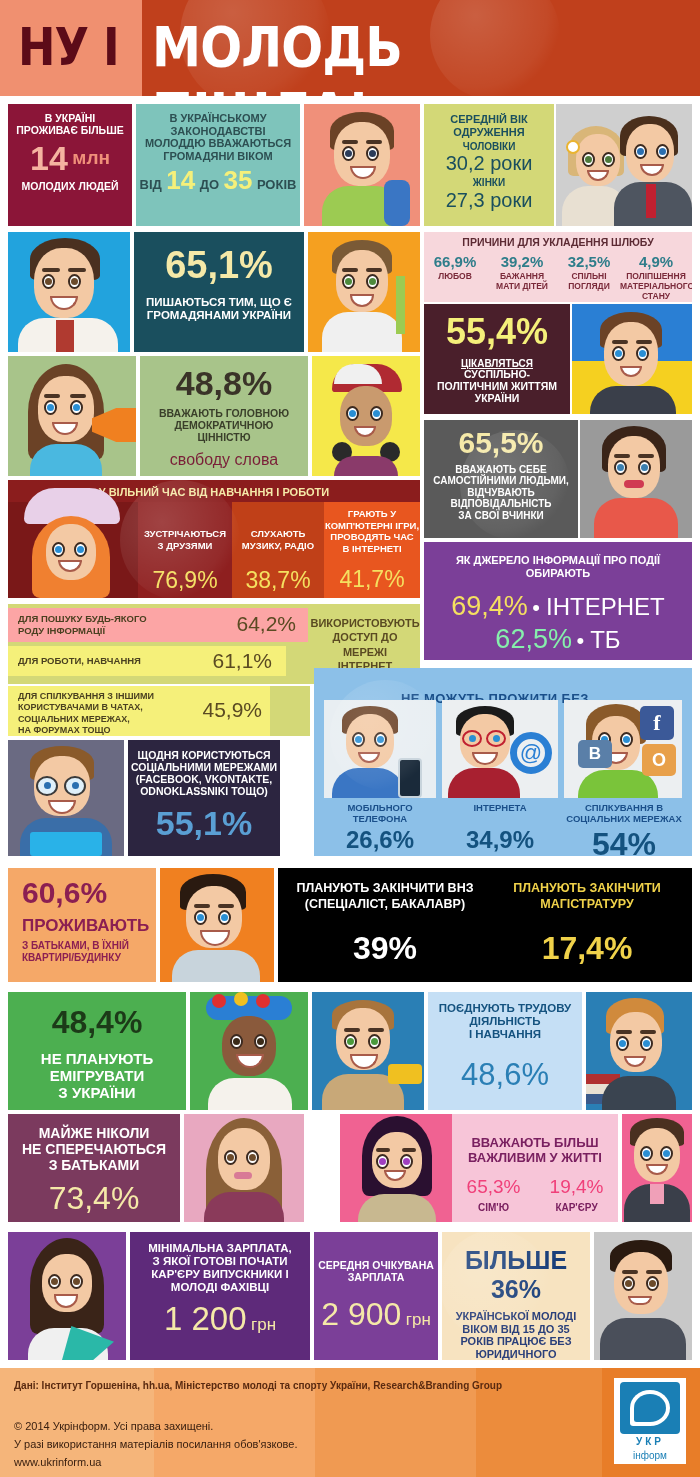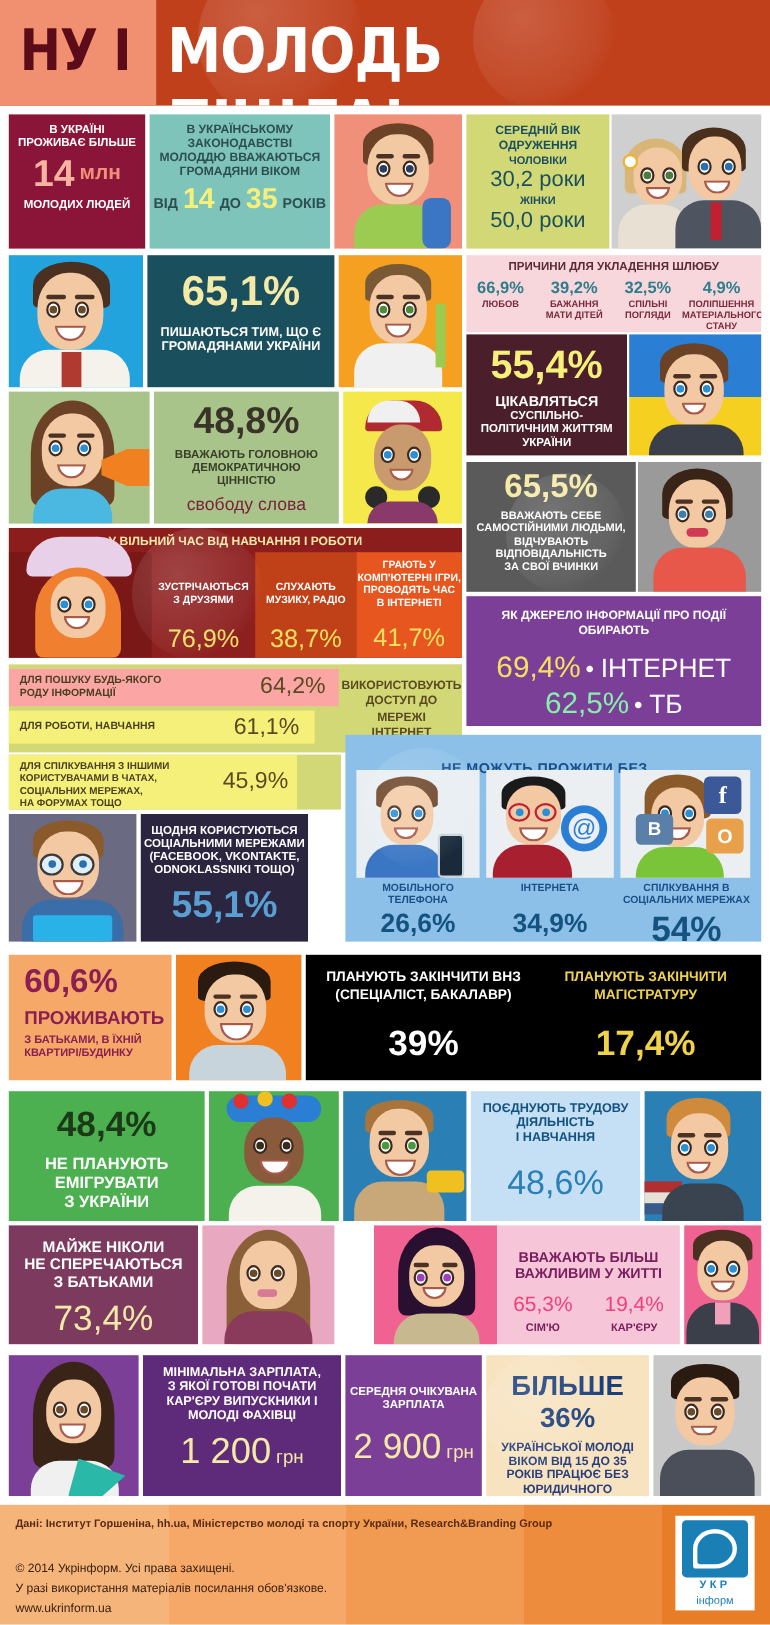--- a/index.html
+++ b/index.html
@@ -106,21 +106,21 @@
       <div style="position:absolute;left:80px;top:76px;width:26px;height:46px;background:#3a76c4;border-radius:8px;"></div>
     </div>
   </div>
 
   <div class="card" style="left:424px;top:104px;width:130px;height:122px;background:#d3d877;color:#1a4f5e;">
     <div class="ttl ctr" style="font-size:11px;padding-top:9px;">СЕРЕДНІЙ ВІК</div>
     <div class="ttl ctr" style="font-size:11px;">ОДРУЖЕННЯ</div>
     <div class="ttl ctr" style="font-size:10px;margin-top:3px;">ЧОЛОВІКИ</div>
     <div class="ctr" style="font-size:20px;color:#1a4f5e;">30,2 роки</div>
     <div class="ttl ctr" style="font-size:10px;margin-top:2px;">ЖІНКИ</div>
-    <div class="ctr" style="font-size:20px;color:#1a4f5e;">50,0 роки</div>
+    <div class="ctr" style="font-size:20px;color:#1a4f5e;">27,3 роки</div>
   </div>
 
   <div class="card" style="left:556px;top:104px;width:136px;height:122px;background:#cfcfcf;">
     <div class="face">
       <div class="hair" style="left:12px;top:22px;width:56px;height:50px;background:#d9b678;"></div>
       <div class="head" style="left:20px;top:30px;width:44px;height:52px;"></div>
       <div class="eye" style="left:26px;top:48px;"></div>
       <div class="eye" style="left:46px;top:48px;"></div>
       <div class="pupil" style="left:29px;top:52px;background:#4e7a3c;"></div>
       <div class="pupil" style="left:49px;top:52px;background:#4e7a3c;"></div>
@@ -196,21 +196,21 @@
         <div style="font-size:15px;font-weight:bold;color:#2e7d8a;">4,9%</div>
         <div style="font-size:8.5px;font-weight:bold;white-space:pre-line;line-height:1.15;margin-top:2px;color:#7a2a3a;">ПОЛІПШЕННЯ
 МАТЕРІАЛЬНОГО
 СТАНУ</div>
       </div>
     </div>
   </div>
 
   <div class="card" style="left:424px;top:304px;width:146px;height:110px;background:#4a1f2b;color:#fff;">
     <div class="ctr big" style="font-size:36px;color:#f5f07a;padding-top:10px;">55,4%</div>
-    <div class="ttl ctr" style="font-size:13px;margin-top:8px;">ЦІКАВЛЯТЬСЯ</div>
+    <div class="ttl ctr" style="font-size:10px;margin-top:8px;text-decoration:underline;">ЦІКАВЛЯТЬСЯ</div>
     <div class="ttl ctr" style="font-size:10.5px;">СУСПІЛЬНО-</div>
     <div class="ttl ctr" style="font-size:10.5px;">ПОЛІТИЧНИМ ЖИТТЯМ</div>
     <div class="ttl ctr" style="font-size:10.5px;">УКРАЇНИ</div>
   </div>
   <div class="card" style="left:572px;top:304px;width:120px;height:110px;background:linear-gradient(#2a7fd4 0 52%, #f5d020 52% 100%);">
     <div class="face">
       <div class="hair" style="left:28px;top:8px;width:62px;height:36px;background:#6b4226;"></div>
       <div class="head" style="left:32px;top:18px;width:54px;height:64px;"></div>
       <div class="brow" style="left:40px;top:36px;width:16px;"></div>
       <div class="brow" style="left:64px;top:36px;width:16px;"></div>

